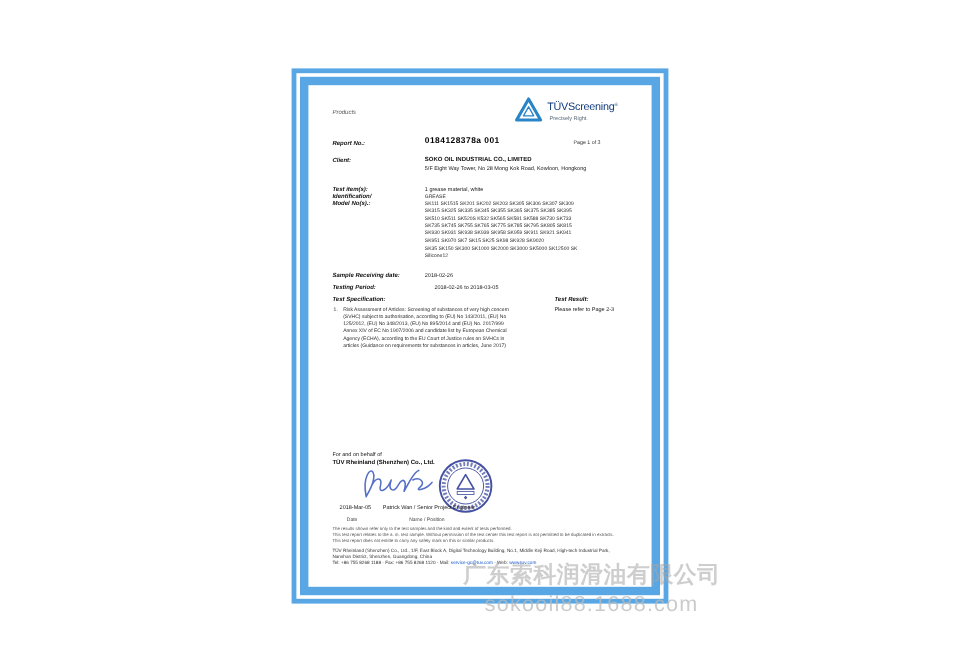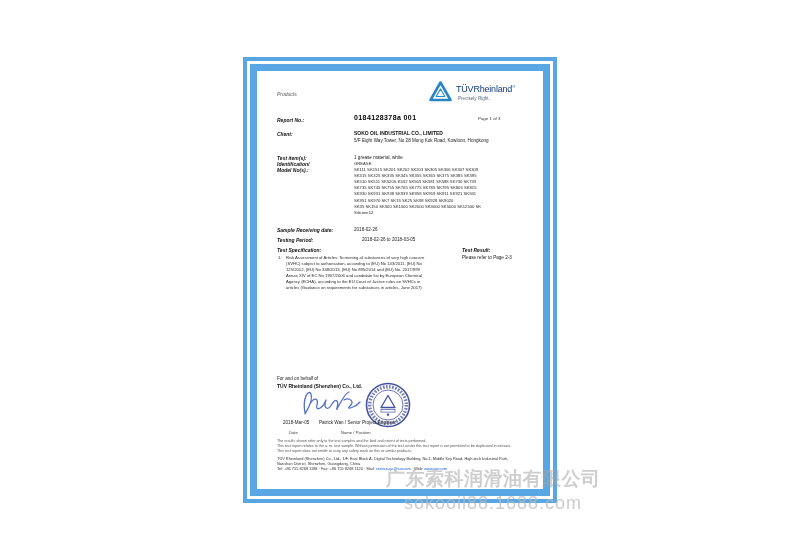--- a/index.html
+++ b/index.html
@@ -51,21 +51,21 @@
     <div class="doc-inner-border">
       <div class="doc">
 
         <div class="abs products" style="left:20px; top:20px;">Products</div>
 
         <div class="logo">
           <svg width="25" height="23" viewBox="0 0 25 23">
             <path d="M12.5,2.5 L22.5,20 L2.5,20 Z" fill="none" stroke="#2a85c8" stroke-width="2.6" stroke-linejoin="round"></path>
             <path d="M12.5,9 L16.8,16.5 L8.2,16.5 Z" fill="none" stroke="#2a85c8" stroke-width="1.1" stroke-linejoin="round"></path>
           </svg>
-          <div class="logo-row"><span class="tuv">TÜV</span><span>Rheinland</span><sup>®</sup></div>
+          <div class="logo-row"><span class="tuv">TÜV</span><span>Screening</span><sup>®</sup></div>
           <div class="logo-tag">Precisely Right.</div>
         </div>
 
         <div class="abs lbl" style="left:20px; top:46px;">Report No.:</div>
         <div class="abs report-no" style="left:97px; top:43px;">0184128378a 001</div>
         <div class="abs pageind" style="left:221px; top:45px;">Page 1 of 3</div>
 
         <div class="abs lbl" style="left:20px; top:60px;">Client:</div>
         <div class="abs val-b" style="left:97px; top:59px;">SOKO OIL INDUSTRIAL CO., LIMITED</div>
         <div class="abs val" style="left:97px; top:67px;">5/F Eight Way Tower, No 28 Mong Kok Road, Kowloon, Hongkong</div>

